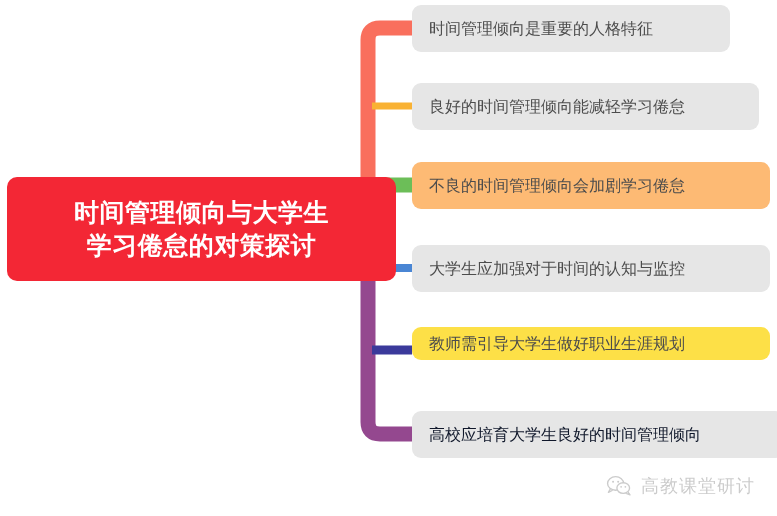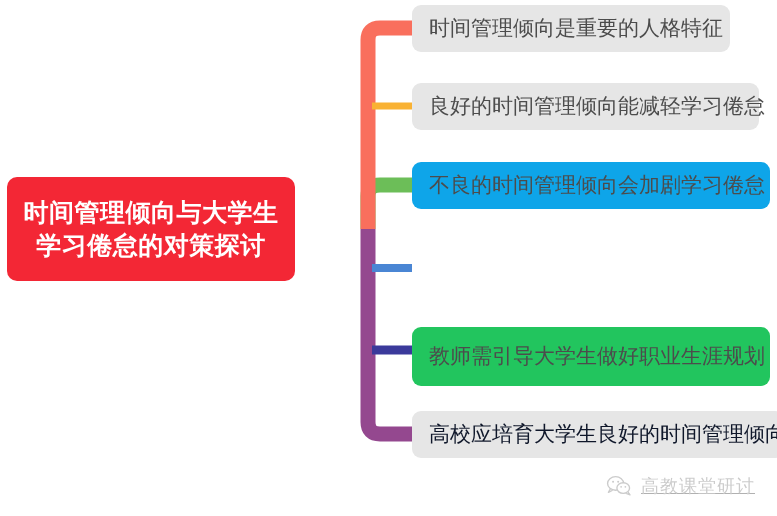--- a/index.html
+++ b/index.html
@@ -17,21 +17,21 @@
     height: 516px;
     background: #ffffff;
     overflow: hidden;
   }
 
   
   .root-node {
     position: absolute;
     left: 7px;
     top: 177px;
-    width: 288px;
+    width: 389px;
     height: 104px;
     background: #f32735;
     border-radius: 10px;
     display: flex;
     align-items: center;
     justify-content: center;
     box-sizing: border-box;
     padding: 0 14px;
     z-index: 5;
   }
@@ -62,36 +62,35 @@
     background: #e6e6e6;
     border-radius: 9px;
     display: flex;
     align-items: center;
     box-sizing: border-box;
     padding: 0 17px;
     z-index: 4;
   }
   .leaf-label {
     color: #4c4c4c;
-    font-size: 21px;
+    font-size: 16px;
     line-height: 1.25;
     white-space: nowrap;
   }
 
   
   .watermark {
     position: absolute;
     right: 22px;
     bottom: 18px;
     display: flex;
     align-items: center;
     gap: 9px;
     opacity: 0.30;
     z-index: 6;
-    text-decoration: underline;
   }
   .wechat-icon {
     width: 26px;
     height: 22px;
     display: block;
   }
   .watermark-text {
     color: #555555;
     font-size: 18px;
     letter-spacing: 1px;
@@ -124,26 +123,29 @@
   </div>
 
   <div class="leaf-node" id="leaf-1" style="left: 412px; top: 5px; width: 318px; height: 47px; background: rgb(230, 230, 230);">
     <span class="leaf-label" style="color: rgb(76, 76, 76);">时间管理倾向是重要的人格特征</span>
   </div>
 
   <div class="leaf-node" id="leaf-2" style="left: 412px; top: 83px; width: 347px; height: 47px; background: rgb(230, 230, 230);">
     <span class="leaf-label" style="color: rgb(76, 76, 76);">良好的时间管理倾向能减轻学习倦怠</span>
   </div>
 
-  <div class="leaf-node" id="leaf-3" style="left: 412px; top: 162px; width: 358px; height: 47px; background: #0ea5e9;">
+  <div class="leaf-node" id="leaf-3" style="left: 412px; top: 162px; width: 358px; height: 47px; background: #fdba74;">
     <span class="leaf-label" style="color: rgb(76, 76, 76);">不良的时间管理倾向会加剧学习倦怠</span>
   </div>
 
+  <div class="leaf-node" id="leaf-4" style="left: 412px; top: 245px; width: 358px; height: 47px; background: rgb(230, 230, 230);">
+    <span class="leaf-label" style="color: rgb(76, 76, 76);">大学生应加强对于时间的认知与监控</span>
+  </div>
 
-  <div class="leaf-node" id="leaf-5" style="left: 412px; top: 327px; width: 358px; height: 59px; background: #22c55e;">
+  <div class="leaf-node" id="leaf-5" style="left: 412px; top: 327px; width: 358px; height: 33px; background: #fde047;">
     <span class="leaf-label" style="color: rgb(76, 76, 76);">教师需引导大学生做好职业生涯规划</span>
   </div>
 
   <div class="leaf-node" id="leaf-6" style="left: 412px; top: 411px; width: 372px; height: 47px; background: rgb(230, 230, 230);">
     <span class="leaf-label" style="color: #0f172a;">高校应培育大学生良好的时间管理倾向</span>
   </div>
 
   <div class="watermark">
     <svg class="wechat-icon" viewBox="0 0 30 26">
       <ellipse cx="11" cy="10" rx="9.5" ry="8" fill="none" stroke="#555" stroke-width="1.6"></ellipse>

